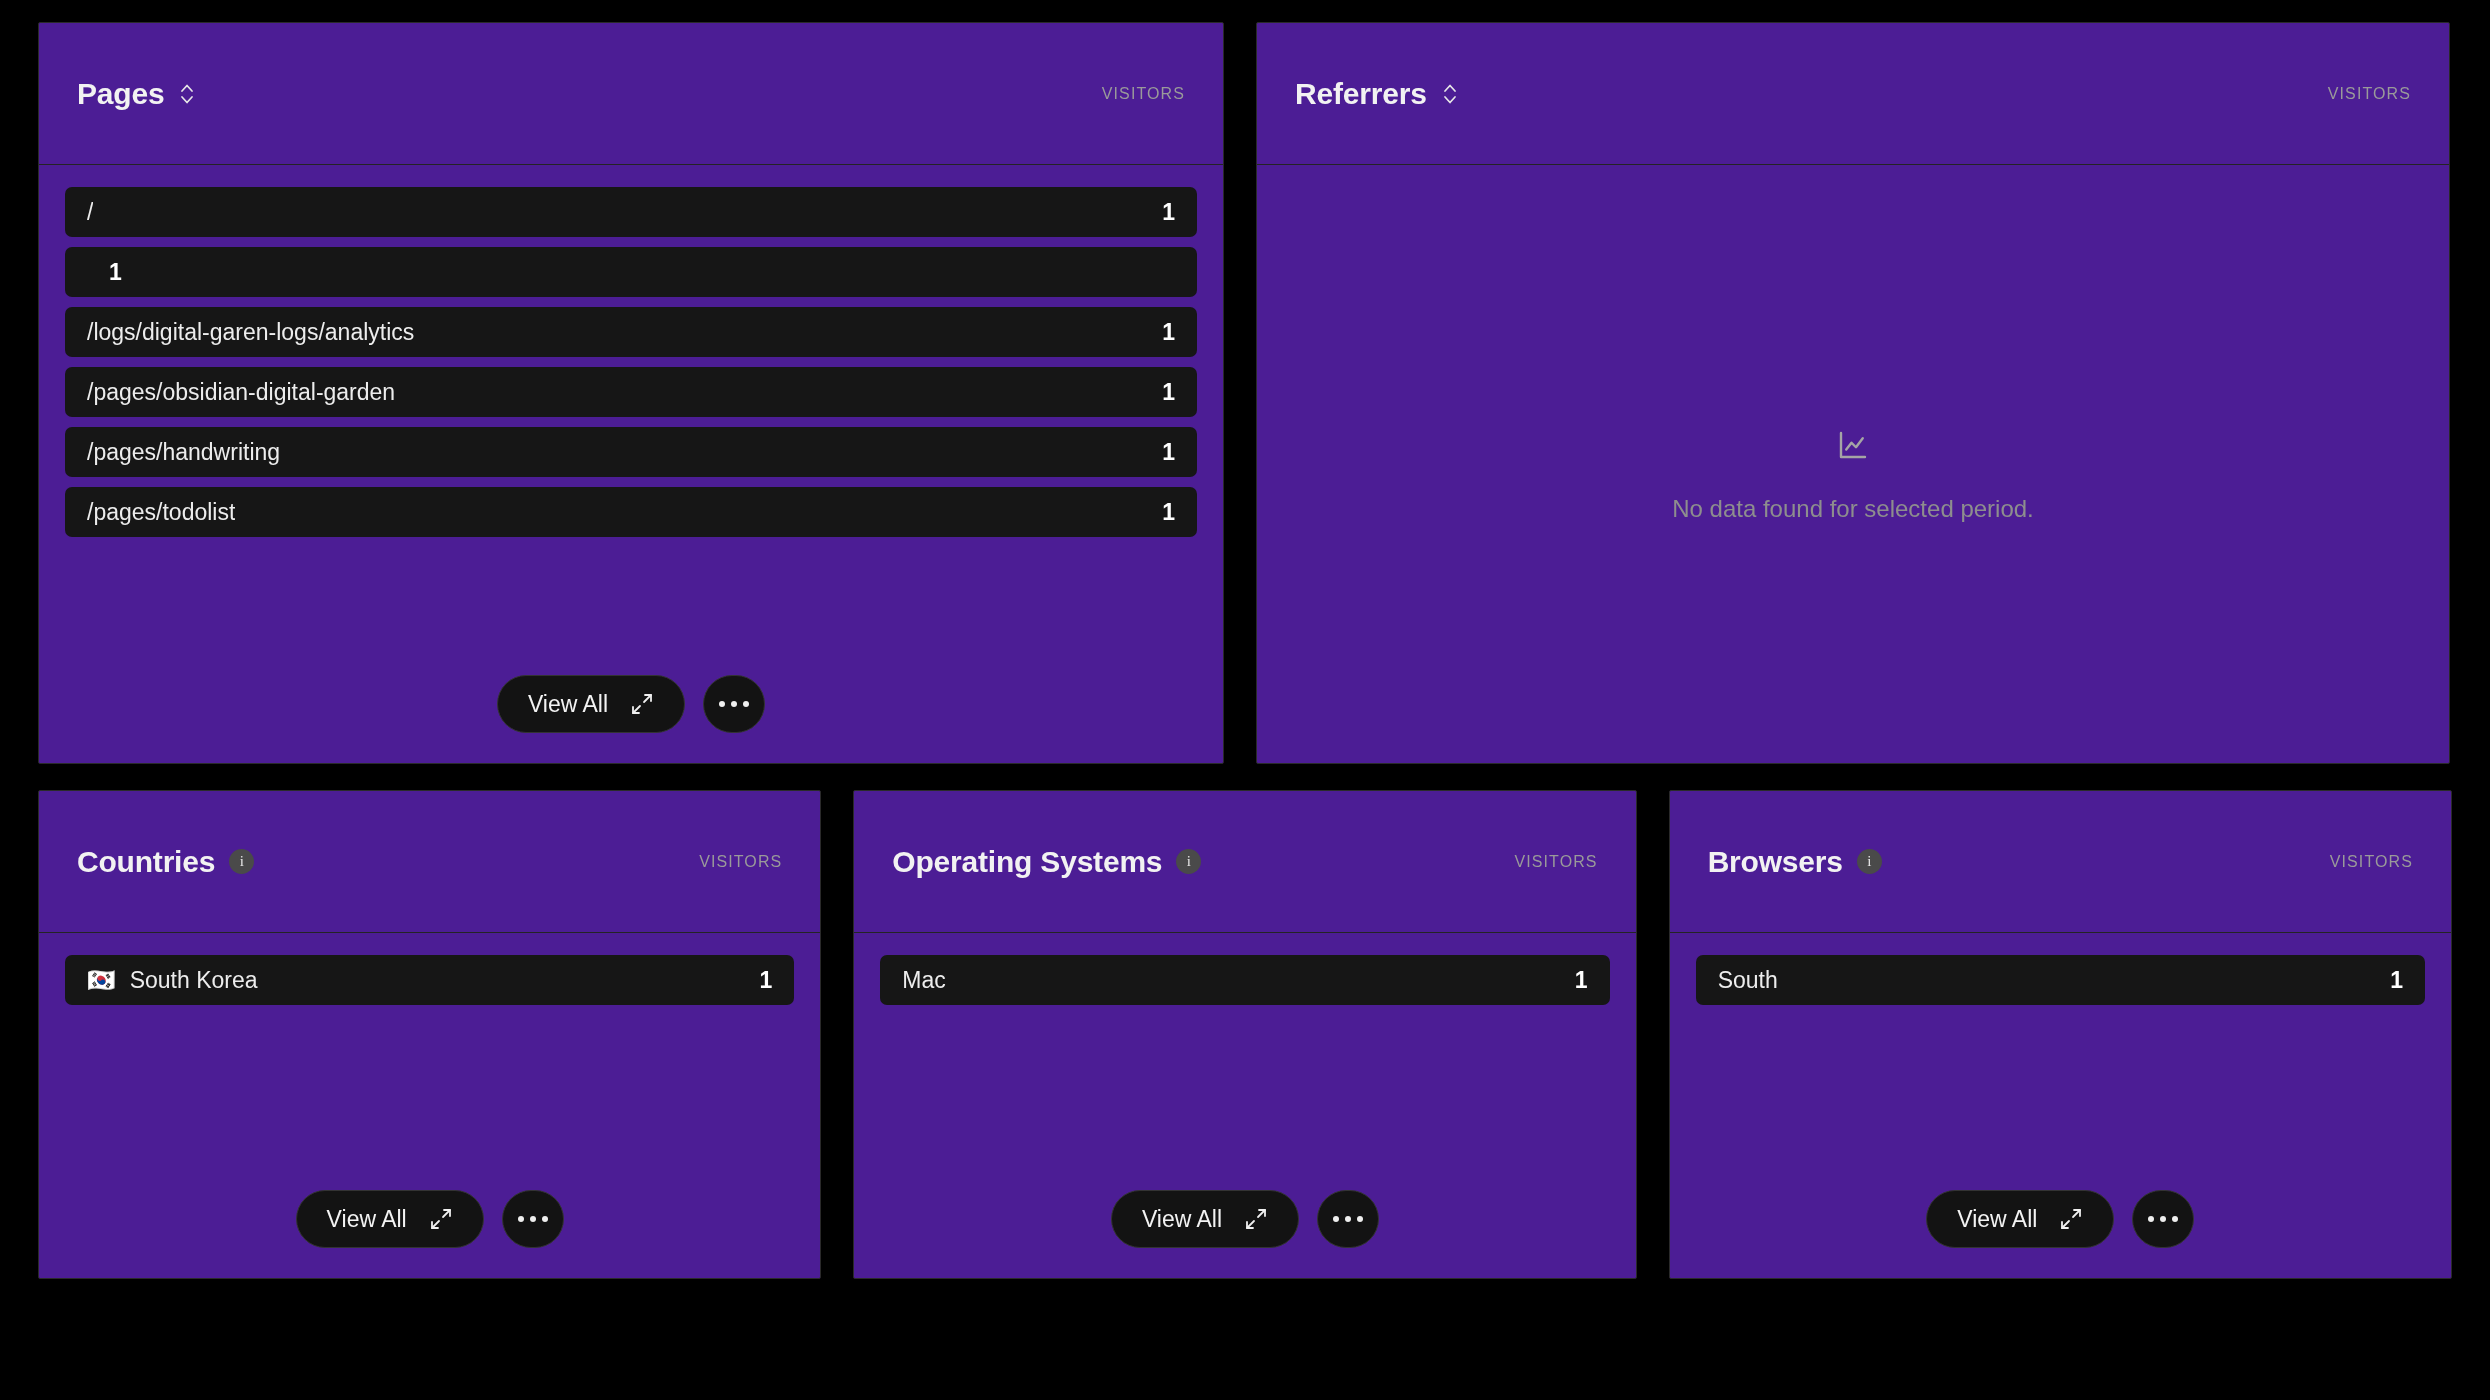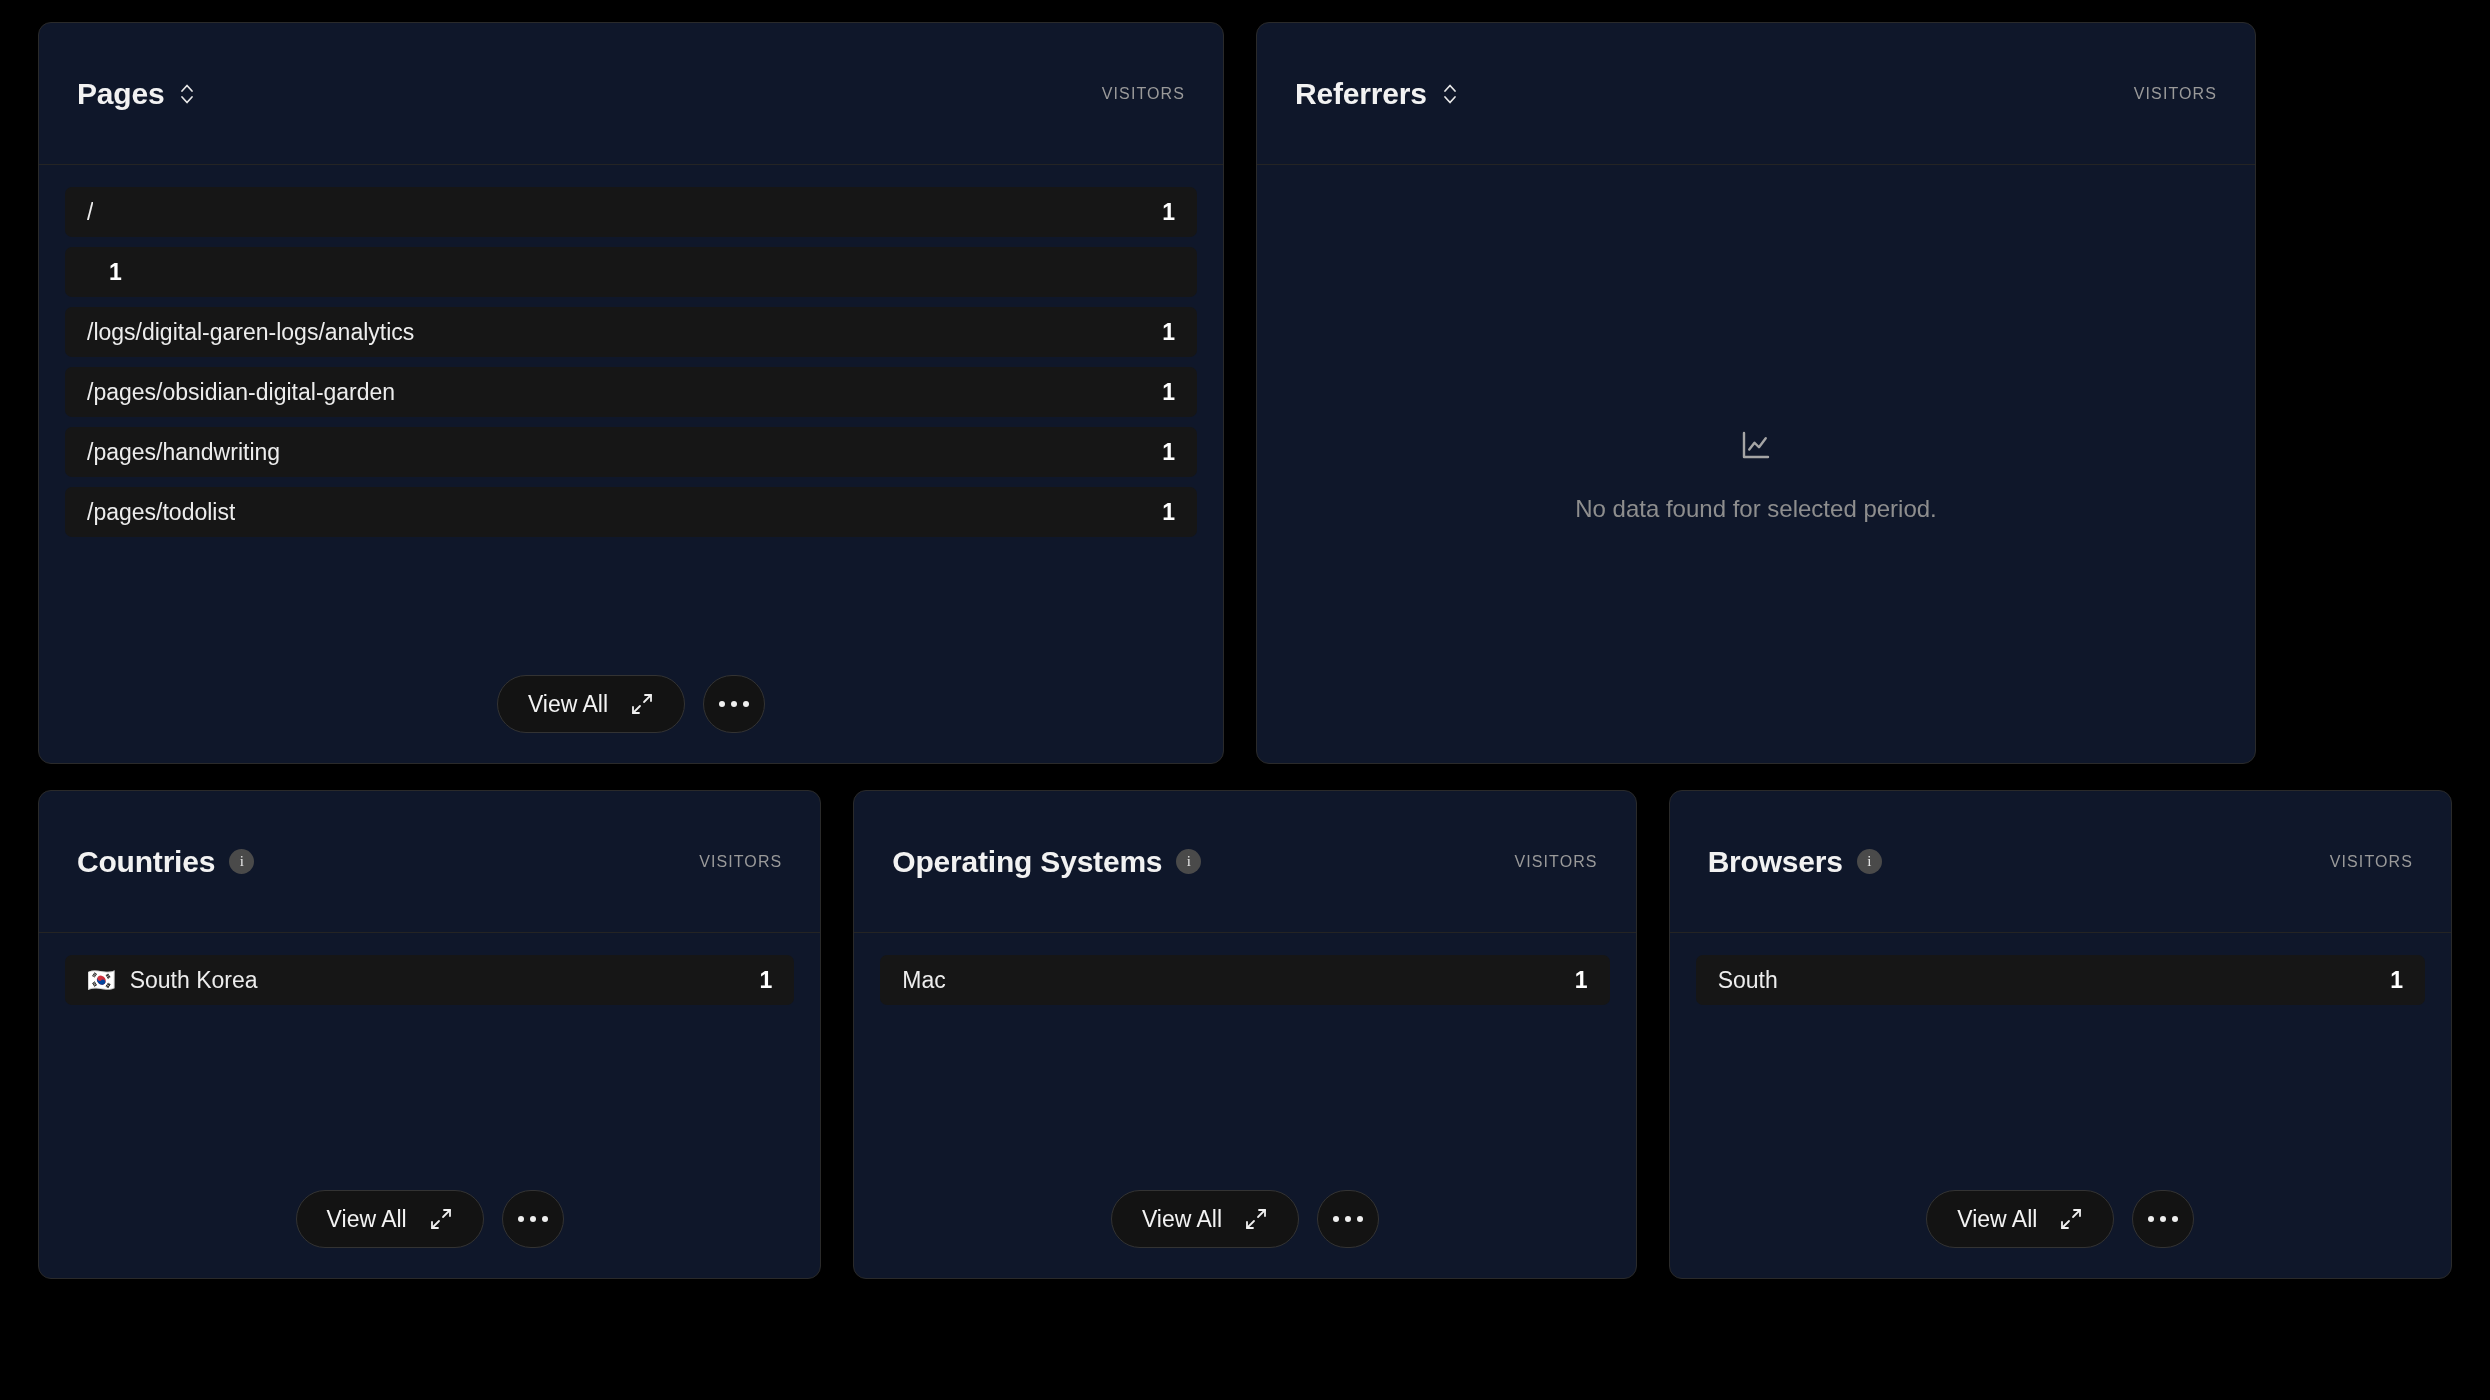--- a/index.html
+++ b/index.html
@@ -28,29 +28,29 @@
     height: 742px;
   }
   .row-bottom {
     display: flex;
     gap: 32px;
     height: 489px;
   }
 
   
   .card {
-    background: #0f172a;
+    background: #4c1d95;
     border: 1px solid #2a2a2a;
-    border-radius: 13px;
+    border-radius: 2px;
     display: flex;
     flex-direction: column;
     overflow: hidden;
   }
   .card-pages    { width: 1186px; }
-  .card-referrers{ width: 1000px; }
+  .card-referrers{ width: 1194px; }
   .card-third    { flex: 1 1 0; }
 
   .card-header {
     height: 142px;
     min-height: 142px;
     border-bottom: 1px solid #242424;
     display: flex;
     align-items: center;
     justify-content: space-between;
     padding: 0 38px;

